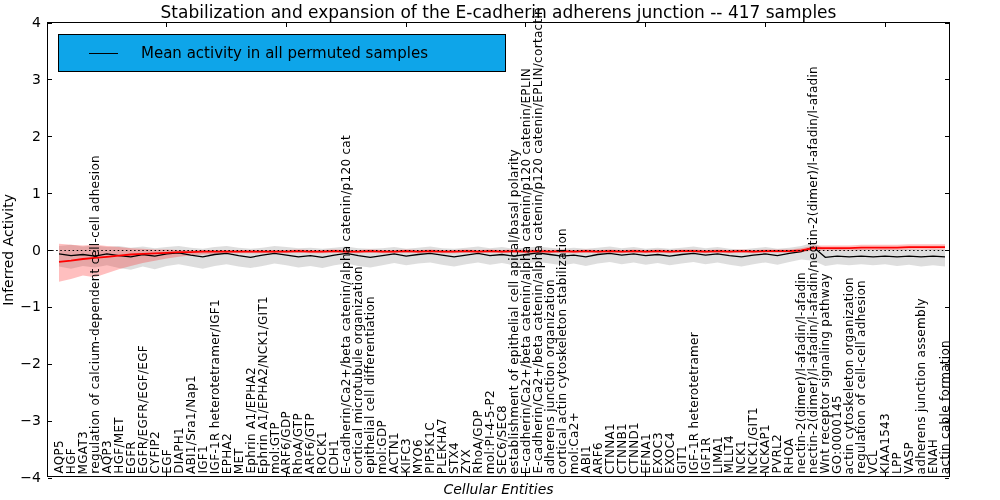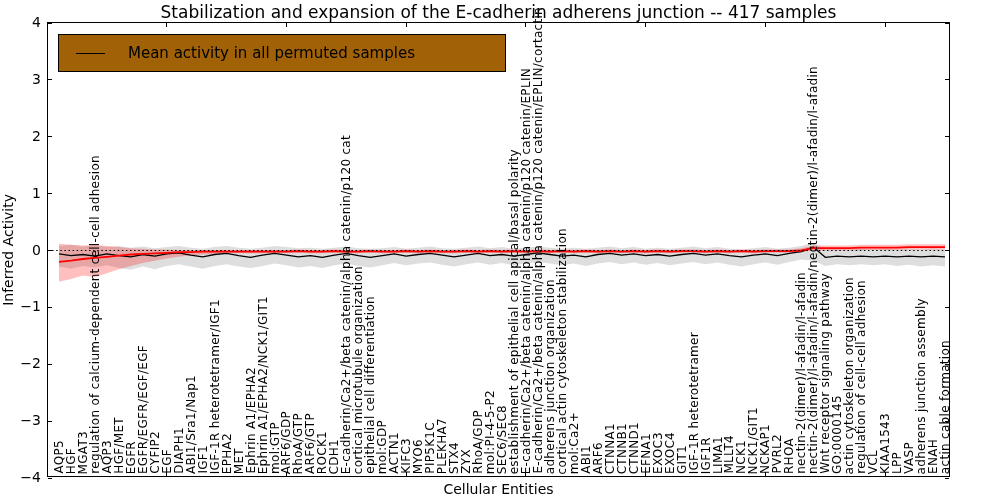--- a/index.html
+++ b/index.html
@@ -3,31 +3,31 @@
 <meta charset="utf-8">
 <style>
   html,body{margin:0;padding:0;background:#fff;}
   .figure{position:relative;width:1000px;height:500px;background:#fff;overflow:hidden;
           font-family:"DejaVu Sans",sans-serif;color:#000;}
   .plot{position:absolute;left:47px;top:22px;width:903px;height:455px;
         border:1px solid #000;box-sizing:border-box;background:#fff;}
   .chart-svg{position:absolute;left:0;top:0;}
   .title{position:absolute;top:2px;left:47px;width:903px;text-align:center;
          font-size:17px;white-space:nowrap;z-index:3;}
-  .xlabel{position:absolute;top:481px;left:47px;width:903px;text-align:center;font-size:14px;}
+  .xlabel{position:absolute;top:481px;left:47px;width:903px;text-align:center;font-size:14px;font-style:italic;}
   .ylab-wrap{position:absolute;left:0;top:22px;width:16px;height:455px;
              display:flex;align-items:center;justify-content:center;}
   .ylab-wrap span{writing-mode:vertical-rl;transform:rotate(180deg);font-size:14px;white-space:nowrap;}
   .ytick-label{position:absolute;left:0;width:41px;text-align:right;font-size:14px;line-height:16px;}
   .tickmark{position:absolute;background:#000;}
   .xtick-label{position:absolute;bottom:2px;width:12px;writing-mode:vertical-rl;
                transform:rotate(180deg);font-size:12px;line-height:12px;letter-spacing:0.3px;
                white-space:nowrap;z-index:4;}
   .legend{position:absolute;left:10px;top:11px;width:448px;border:1px solid #000;
-          background:#a16207;box-sizing:border-box;padding:5px 0 5px 17px;z-index:2;}
+          background:#0ea5e9;box-sizing:border-box;padding:5px 0 5px 30px;z-index:2;}
   .legend-row{display:flex;align-items:center;height:26px;}
   .legend-swatch{width:29px;height:0;border-top:1.7px solid #000;margin-right:23px;flex:none;}
   .legend-text{font-size:15px;white-space:nowrap;}
 </style>
 </head>
 <body>
 
 <div class="figure">
 
   <div class="title">Stabilization and expansion of the E-cadherin adherens junction -- 417 samples</div>

